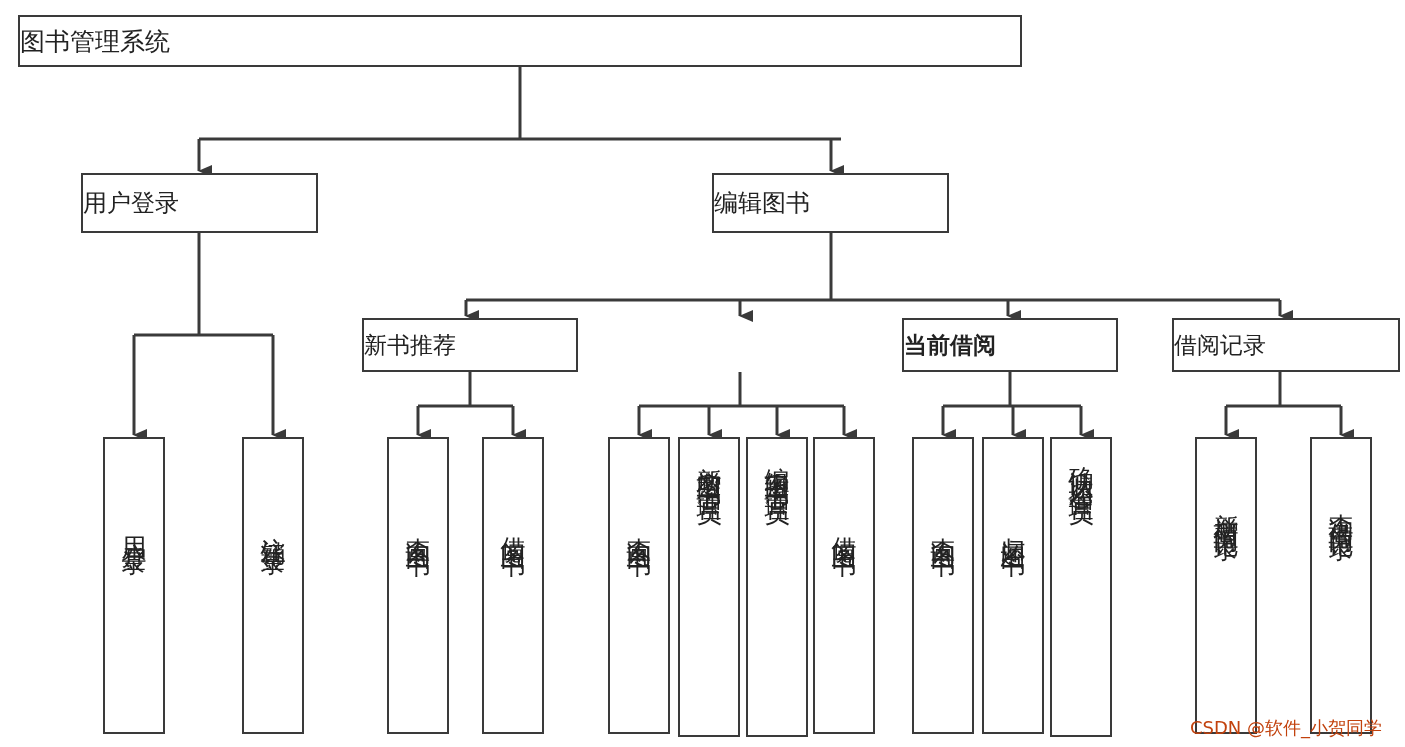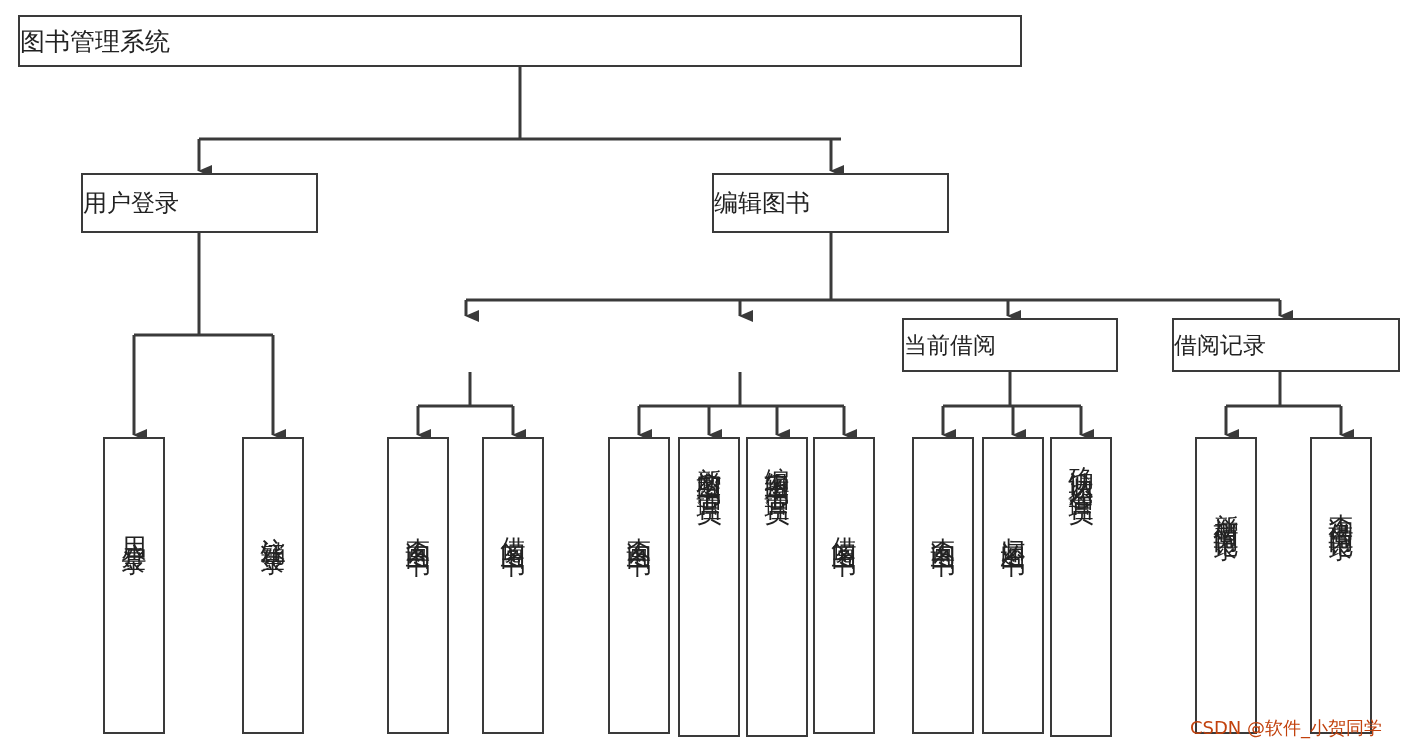--- a/index.html
+++ b/index.html
@@ -120,21 +120,24 @@
     <span class="htext">图书管理系统</span>
   </div>
 
   <div class="node lvl1" style="left:81px;top:173px;width:237px;height:60px;">
     <span class="htext">用户登录</span>
   </div>
   <div class="node lvl1" style="left:712px;top:173px;width:237px;height:60px;">
     <span class="htext">编辑图书</span>
   </div>
 
-  <div class="node lvl2" style="left:902px;top:318px;width:216px;height:54px;">
+  <div class="node lvl2" style="left:362px;top:318px;width:216px;height:54px;">
+    <span class="htext">新书推荐</span>
+  </div>
+  <div class="node lvl2" style="left:902px;top:318px;width:216px;height:54px;font-weight:bold;">
     <span class="htext">当前借阅</span>
   </div>
   <div class="node lvl2" style="left:1172px;top:318px;width:228px;height:54px;">
     <span class="htext">借阅记录</span>
   </div>
 
   <div class="node leaf leaf-short" style="left:103px;top:437px;width:62px;height:297px;">
     <span class="vtext">用户登录</span>
   </div>
   <div class="node leaf leaf-short" style="left:242px;top:437px;width:62px;height:297px;">

